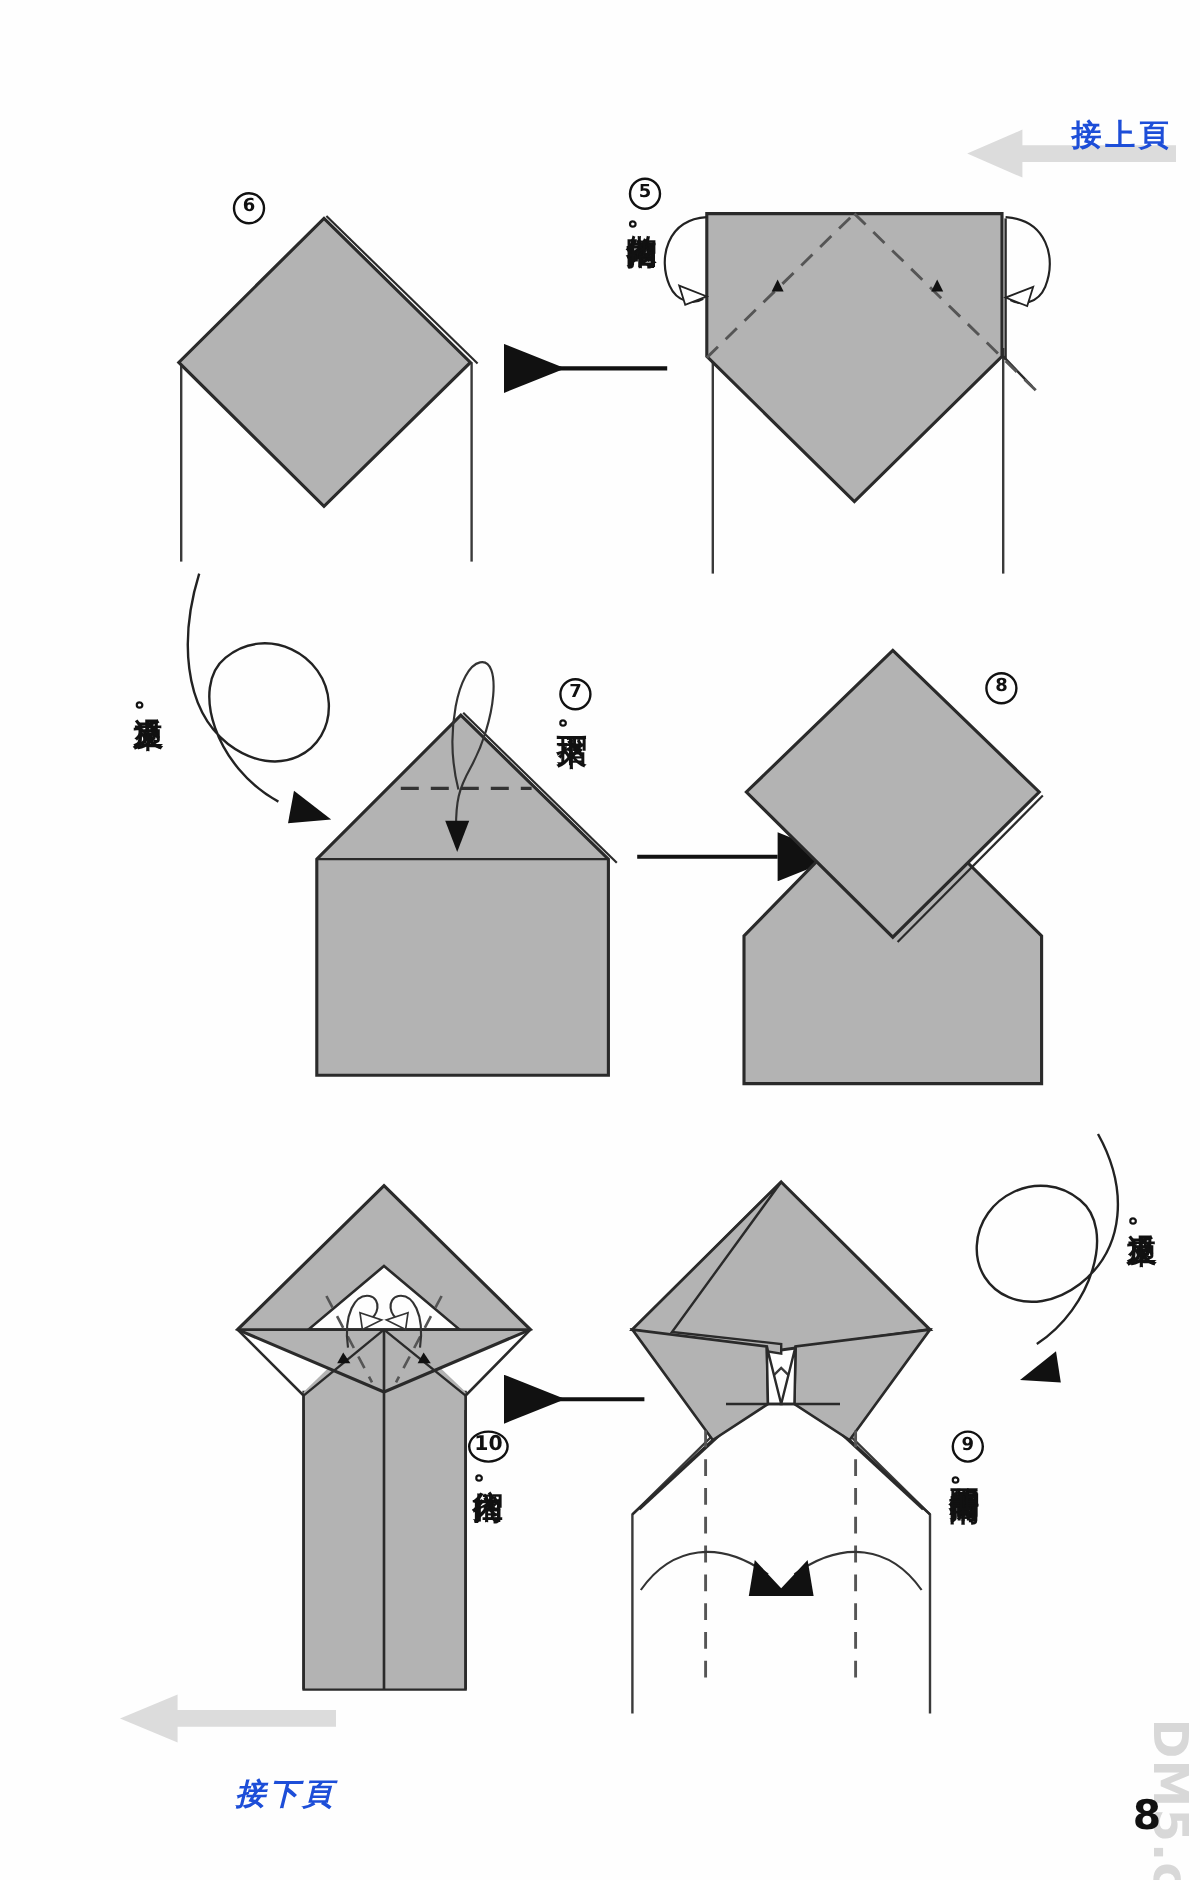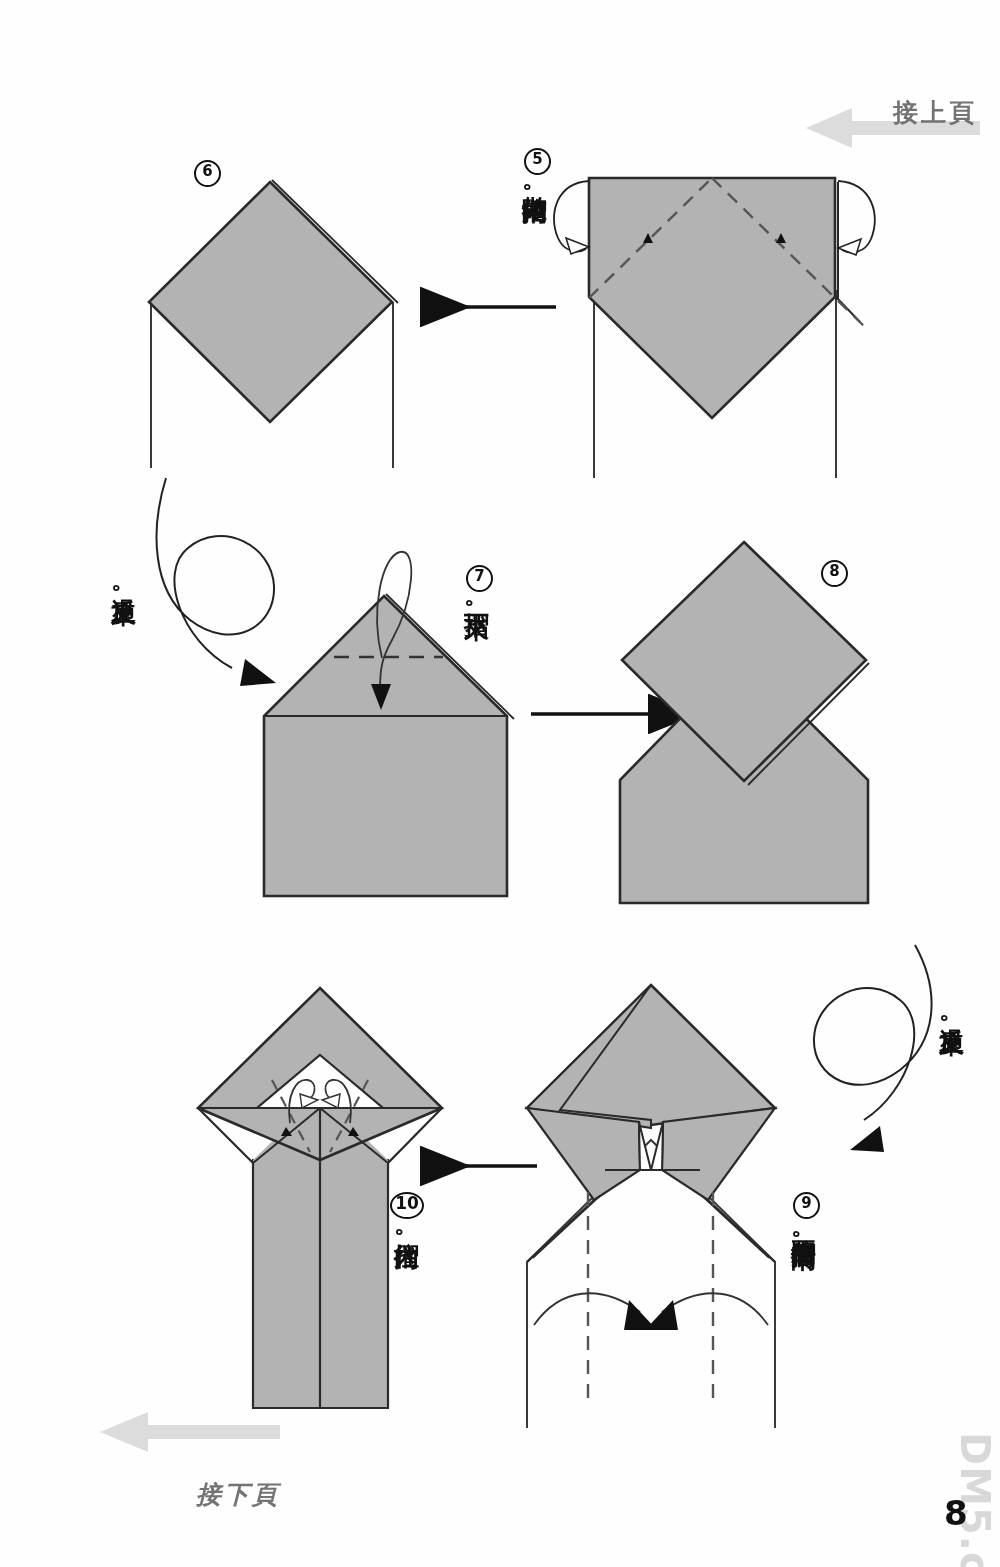--- a/index.html
+++ b/index.html
@@ -41,21 +41,21 @@
     letter-spacing: 1px;
     color: #111;
     white-space: nowrap;
   }
   .htext {
     position: absolute;
     font-family: "DejaVu Sans", "Liberation Sans", sans-serif;
     font-weight: 700;
     font-size: 25px;
     letter-spacing: 3px;
-    color: #737373;
+    color: #1d4ed8;
     white-space: nowrap;
   }
   .stepnum {
     position: absolute;
     width: 23px;
     height: 23px;
     border: 2.2px solid #111;
     border-radius: 50%;
     font-size: 15px;
     font-weight: 700;

